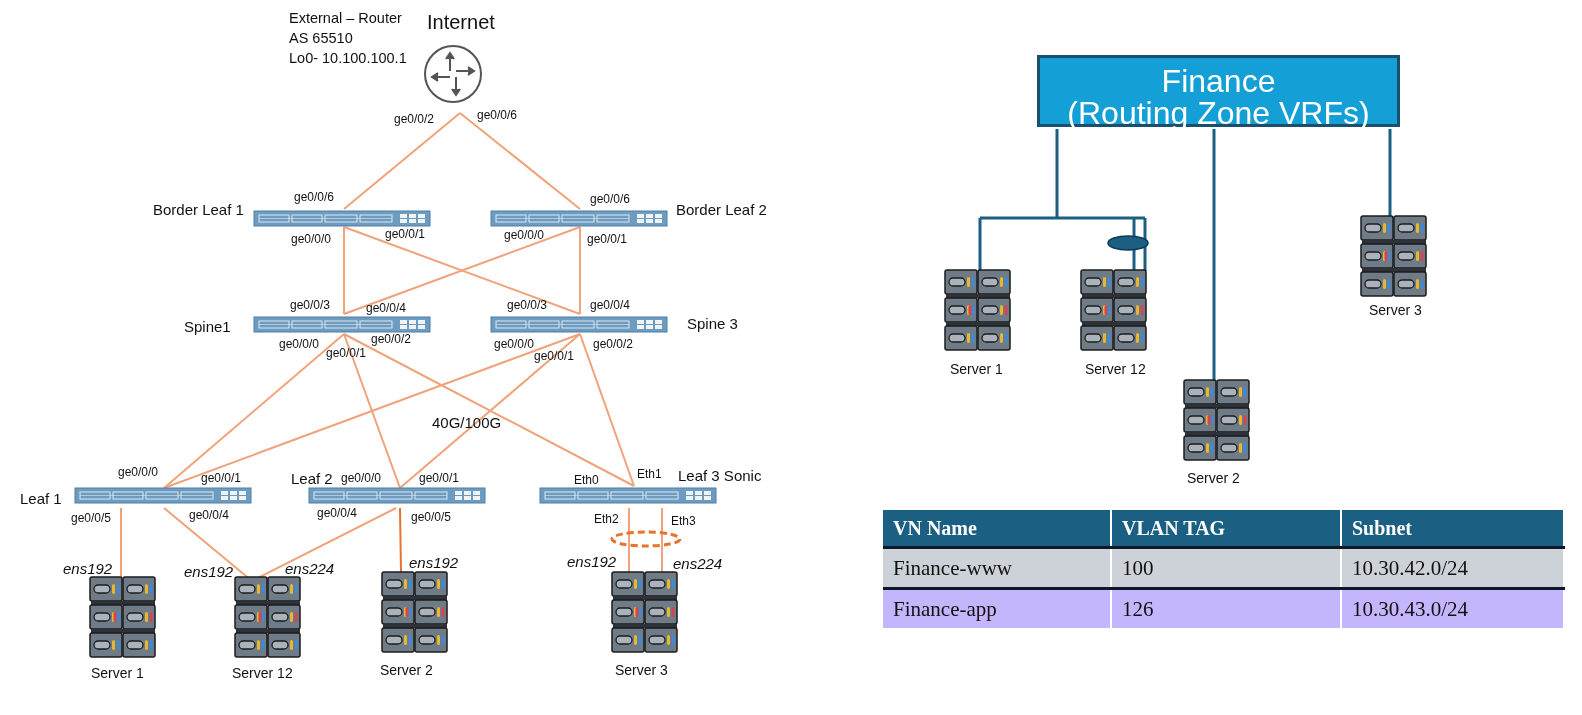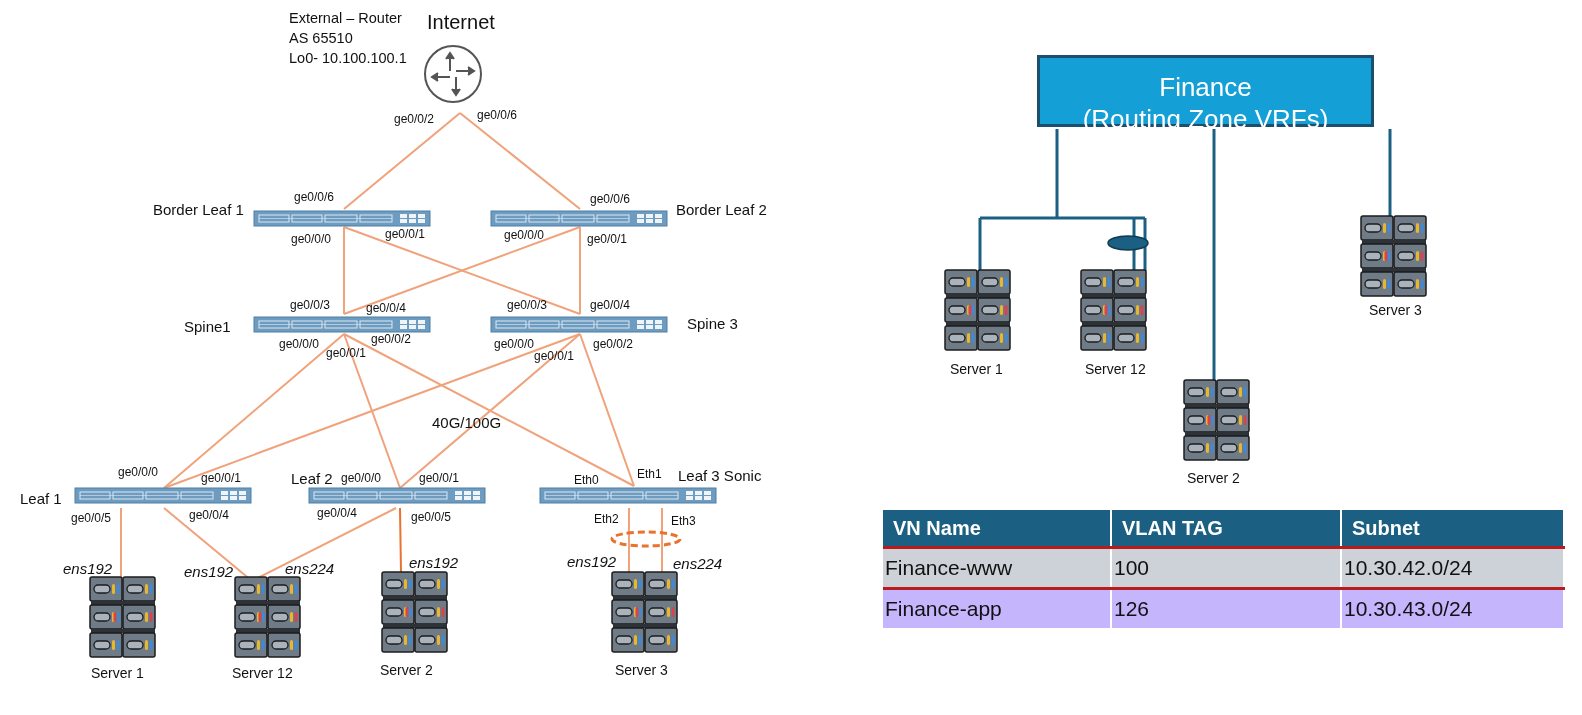--- a/index.html
+++ b/index.html
@@ -5,24 +5,24 @@
   html, body { margin:0; padding:0; background:#ffffff; }
   body { width:1582px; height:715px; position:relative; overflow:hidden; font-family:"Liberation Sans", sans-serif; color:#111; }
   #stage { position:absolute; left:4px; top:0; width:1582px; height:715px; }
   .lbl { position:absolute; white-space:nowrap; line-height:1; }
   .port { font-size:12px; }
   .dev { font-size:15px; }
   .nic { font-size:15px;font-style:italic; }
   .srv { font-size:14px; }
   .ext { font-size:14.5px; line-height:20px; }
   .title { font-size:20px; }
-  .vrf-box { position:absolute; left:1033px; top:55px; width:337px; height:72px; background:#149fd6; border:3px solid #1a4f6d; box-sizing:border-box; color:#fff; text-align:center; font-size:26px; line-height:32px; padding-top:13px; }
-  .vn-table { position:absolute; left:879px; top:510px; width:682px; border-collapse:collapse; font-size:21px; }
+  .vrf-box { position:absolute; left:1033px; top:55px; width:363px; height:72px; background:#149fd6; border:3px solid #1a4f6d; box-sizing:border-box; color:#fff; text-align:center; font-size:32px; line-height:32px; padding-top:7px; }
+  .vn-table { position:absolute; left:879px; top:510px; width:682px; border-collapse:collapse; font-size:21px;font-family:Liberation Serif, serif; }
   .vn-table th { background:#1b5f83; color:#fff; text-align:left; font-weight:bold; height:36px; padding:0 10px; border-right:2px solid #fff; font-size:20px; }
-  .vn-table td { height:38px; padding:0 2px; border-top:3px solid #b91c1c; border-right:2px solid #fff; }
+  .vn-table td { height:38px; padding:0 10px; border-top:3px solid #0f172a; border-right:2px solid #fff; }
   .vn-table tr.odd td { background:#cdd2d8; }
   .vn-table tr.even td { background:#c4b5fd; }
 </style>
 </head>
 <body>
 
 <div id="stage">
 
   <svg id="svg" width="1582" height="715" style="position:absolute;left:0;top:0">
     <defs>

